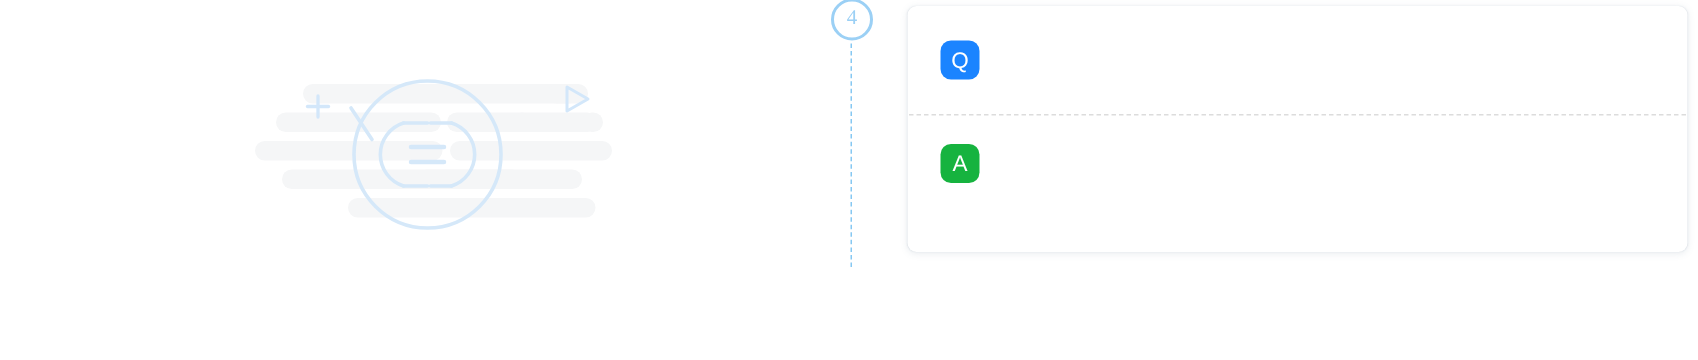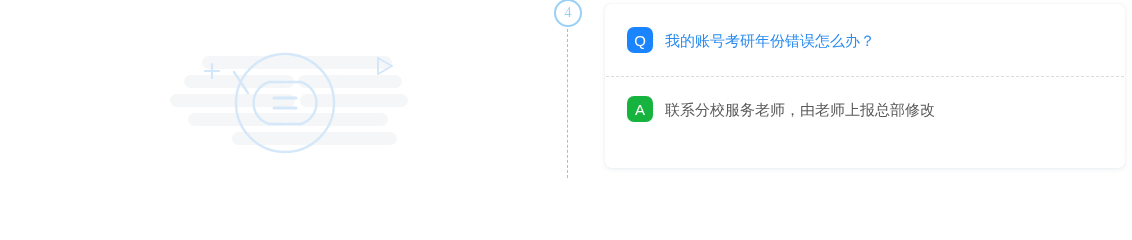--- a/index.html
+++ b/index.html
@@ -168,23 +168,21 @@
   <div class="step-circle">
     <span class="step-number">4</span>
   </div>
   <div class="step-line"></div>
 </div>
 
 <div id="qa-card">
 
   <div class="qa-row question">
     <div class="badge q">Q</div>
-    <div class="qa-text question-text">我的账号考研年份错误怎么办？</div>
   </div>
 
   <div class="qa-divider"></div>
 
   <div class="qa-row answer">
     <div class="badge a">A</div>
-    <div class="qa-text answer-text">联系分校服务老师，由老师上报总部修改</div>
   </div>
 
 </div>
 
 </body></html>

